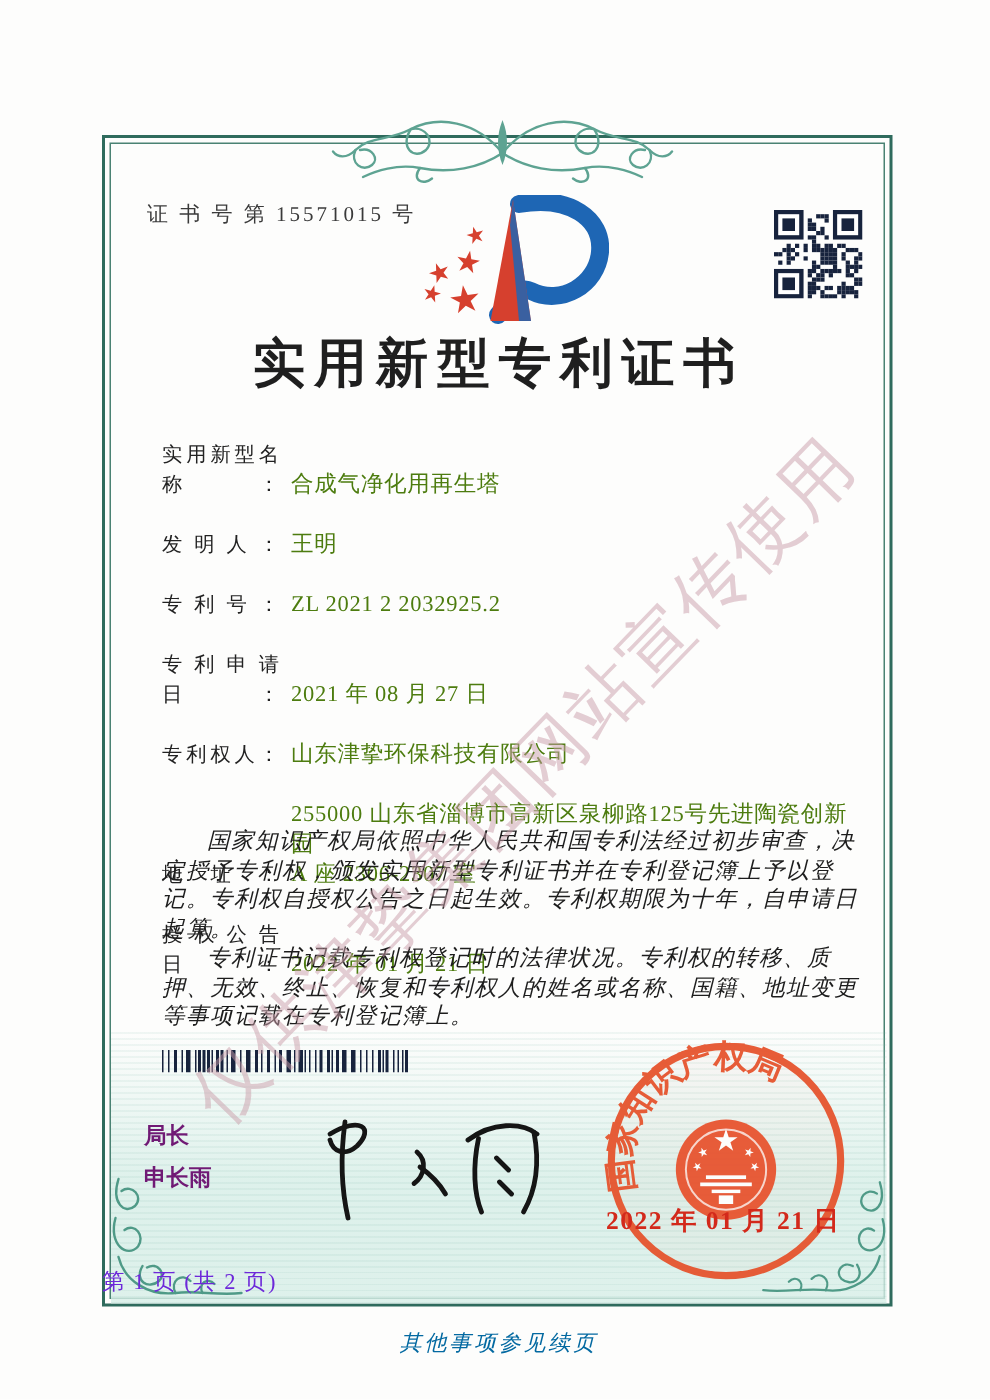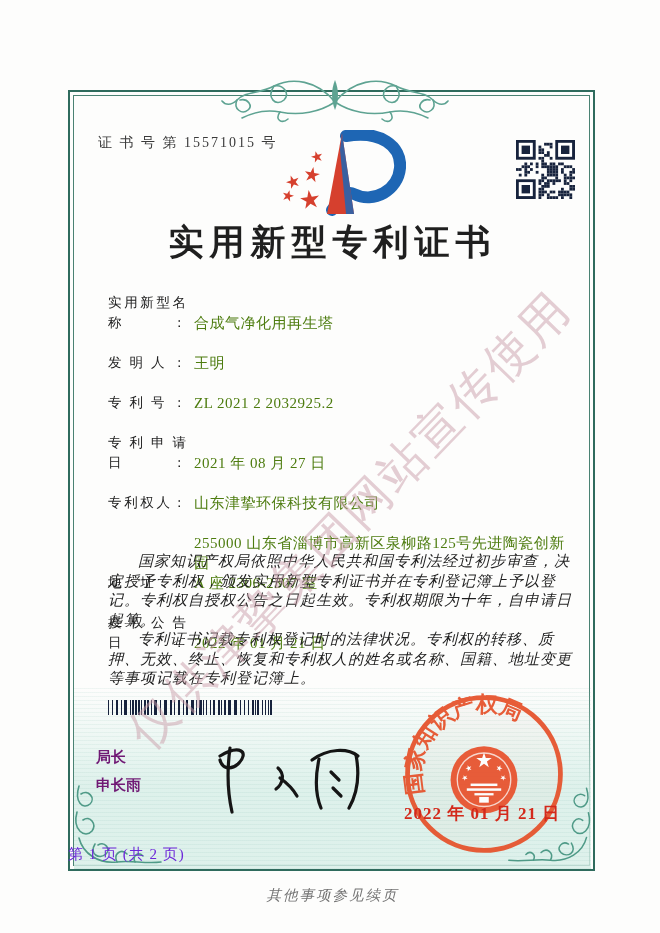--- a/index.html
+++ b/index.html
@@ -34,21 +34,21 @@
             font-family:Liberation Mono, monospace;font-weight:bold;
             font-size:15px;line-height:28px;color:#701a75;}
   .signature{position:absolute;left:200px;top:726px;z-index:6;}
   .barcode{position:absolute;left:108px;top:700px;z-index:6;}
   .seal{position:absolute;left:398px;top:688px;z-index:6;opacity:.93;}
   .seal-date{position:absolute;left:404px;top:802px;z-index:8;font-size:17px;font-weight:bold;
              letter-spacing:1px;color:#d3291b;}
   .page-info{position:absolute;left:68px;top:845px;width:529px;text-align:left;
              font-size:15px;letter-spacing:1px;color:#6d28d9;z-index:5;}
   .footer-note{position:absolute;left:68px;top:886px;width:529px;text-align:center;
-               font-style:italic;font-size:14.5px;letter-spacing:2px;color:#737373;}
+               font-style:italic;font-size:14.5px;letter-spacing:2px;color:#0369a1;}
   .watermark{position:absolute;left:350px;top:520px;transform:translate(-50%,-50%) rotate(-46deg);
              white-space:nowrap;font-family:"Liberation Sans","DejaVu Sans",sans-serif;
              font-size:48px;letter-spacing:3px;color:rgba(201,157,170,.5);z-index:30;pointer-events:none;}
   .orn-top{position:absolute;left:220px;top:72px;z-index:4;}
   .orn-bl{position:absolute;left:69px;top:784px;z-index:4;}
   .orn-br{position:absolute;left:506px;top:784px;z-index:4;}
 </style>
 </head>
 <body>
 

